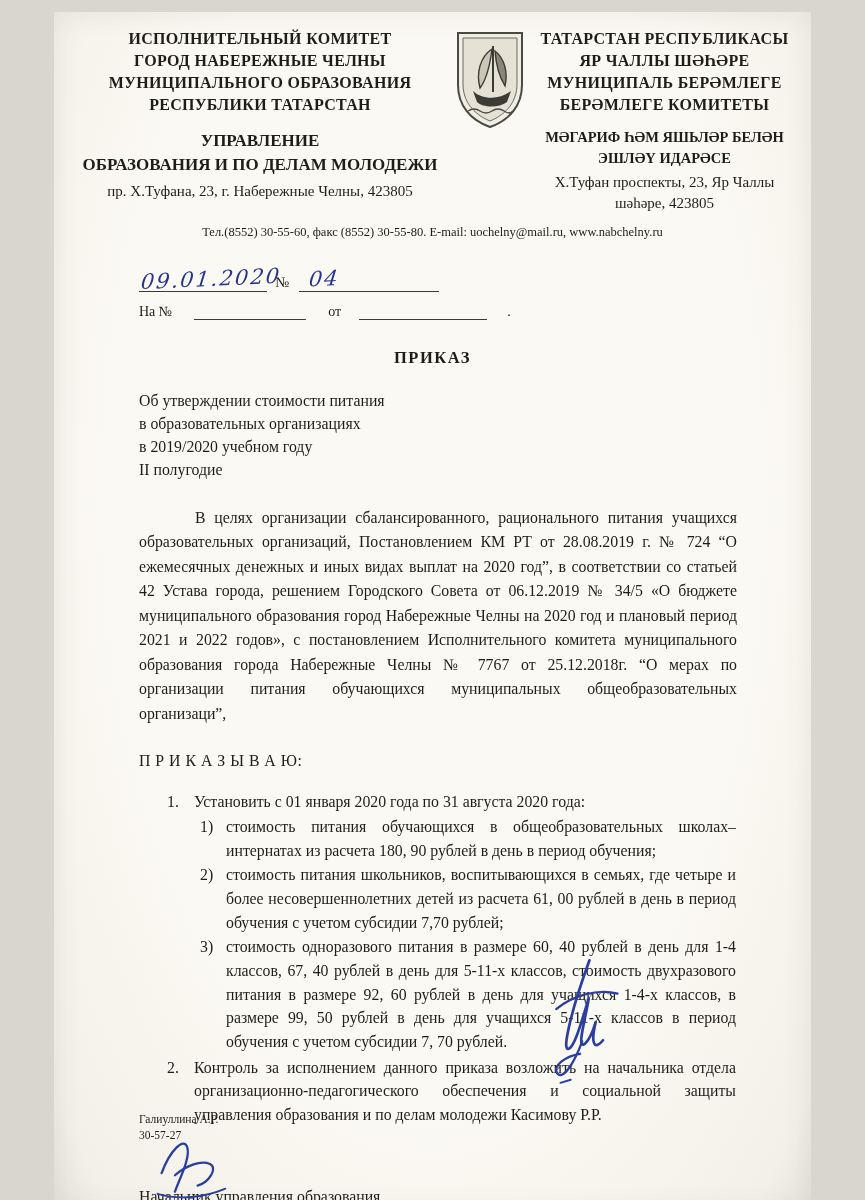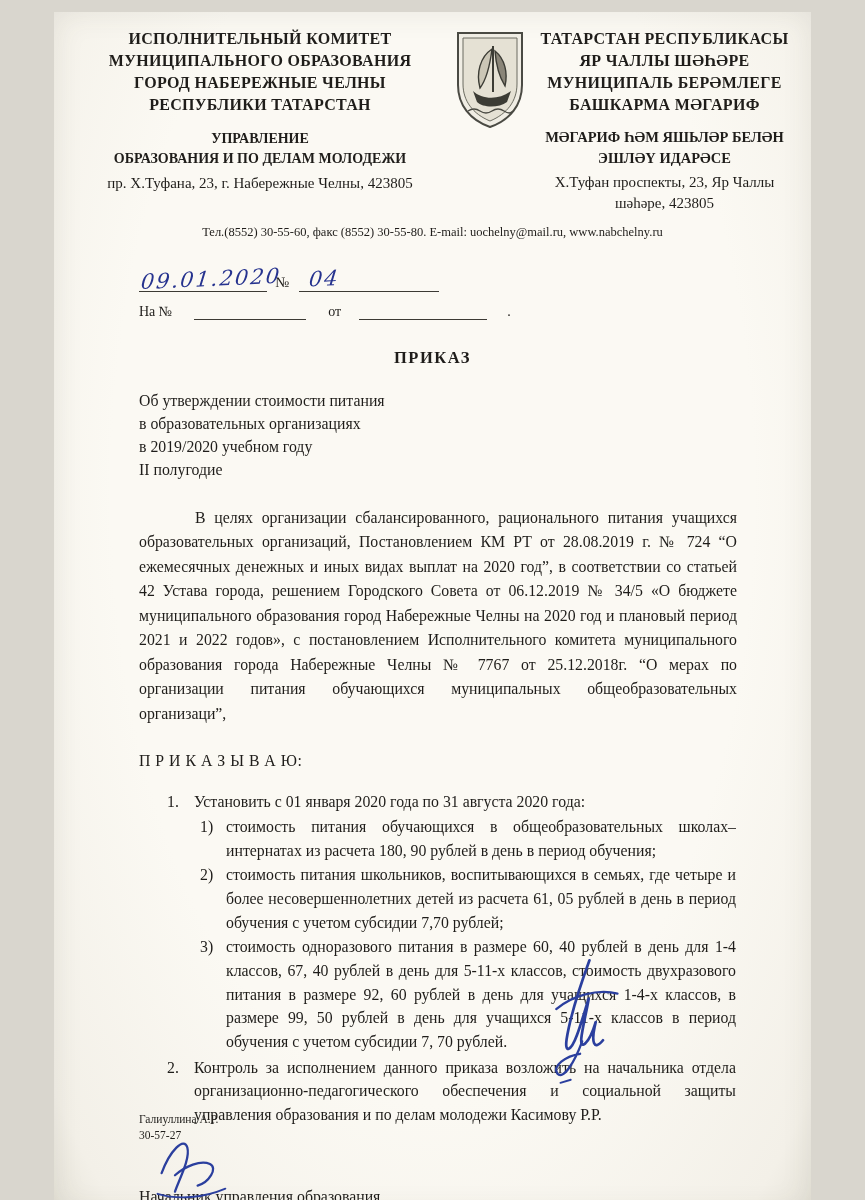--- a/index.html
+++ b/index.html
@@ -30,21 +30,21 @@
   
   .lh {
     display: flex;
     align-items: flex-start;
     padding: 16px 16px 0 20px;
   }
   .lh-col { text-align: center; line-height: 1.38; }
   .lh-left  { width: 372px; }
   .lh-right { flex: 1; }
   .lh-org { font-weight: bold; font-size: 16px; letter-spacing: 0.3px; }
-  .lh-dept { font-weight: bold; font-size: 14px; margin-top: 13px; line-height: 1.4; }
+  .lh-dept { font-weight: bold; font-size: 17px; margin-top: 13px; line-height: 1.4; }
   .lh-dept-r { font-weight: bold; font-size: 14.5px; margin-top: 11px; line-height: 1.4; }
   .lh-addr { font-size: 15px; margin-top: 4px; }
   .crest-box {
     width: 88px;
     display: flex;
     justify-content: center;
     padding-top: 2px;
   }
   .contact-line {
     text-align: center;
@@ -147,22 +147,22 @@
 </style>
 </head>
 <body>
 
 <div class="page">
 
   <div class="lh">
     <div class="lh-col lh-left">
       <div class="lh-org">
         <div>ИСПОЛНИТЕЛЬНЫЙ КОМИТЕТ</div>
+        <div>ГОРОД НАБЕРЕЖНЫЕ ЧЕЛНЫ</div>
         <div>МУНИЦИПАЛЬНОГО ОБРАЗОВАНИЯ</div>
-        <div>ГОРОД НАБЕРЕЖНЫЕ ЧЕЛНЫ</div>
         <div>РЕСПУБЛИКИ ТАТАРСТАН</div>
       </div>
       <div class="lh-dept">
         <div>УПРАВЛЕНИЕ</div>
         <div>ОБРАЗОВАНИЯ И ПО ДЕЛАМ МОЛОДЕЖИ</div>
       </div>
       <div class="lh-addr">пр. Х.Туфана, 23, г. Набережные Челны, 423805</div>
     </div>
 
     <div class="crest-box">
@@ -175,21 +175,21 @@
         <path d="M18 61 C 27 70, 45 70, 56 61 L 52 72 C 44 78, 28 78, 22 72 Z" fill="#3c3c35"></path>
         <path d="M13 81 q 6 -4 12 0 t 12 0 t 12 0 t 9 0" stroke="#4a4a43" fill="none" stroke-width="1.5"></path>
       </svg>
     </div>
 
     <div class="lh-col lh-right">
       <div class="lh-org">
         <div>ТАТАРСТАН РЕСПУБЛИКАСЫ</div>
         <div>ЯР ЧАЛЛЫ ШӘҺӘРЕ</div>
         <div>МУНИЦИПАЛЬ БЕРӘМЛЕГЕ</div>
-        <div>БАШКАРМА МӘГАРИФ</div>
+        <div>БЕРӘМЛЕГЕ КОМИТЕТЫ</div>
       </div>
       <div class="lh-dept-r">
         <div>МӘГАРИФ ҺӘМ ЯШЬЛӘР БЕЛӘН</div>
         <div>ЭШЛӘҮ ИДАРӘСЕ</div>
       </div>
       <div class="lh-addr">Х.Туфан  проспекты, 23, Яр Чаллы шәһәре, 423805</div>
     </div>
   </div>
 
   <div class="contact-line">Тел.(8552) 30-55-60, факс (8552) 30-55-80. E-mail: uochelny@mail.ru, www.nabchelny.ru</div>
@@ -226,21 +226,21 @@
     <div class="o-item">
       <span class="o-marker">1.</span>
       <span class="o-text">Установить с 01 января 2020 года по 31 августа 2020 года:</span>
     </div>
     <div class="o-sub">
       <span class="s-marker">1)</span>
       <span class="o-text">стоимость питания обучающихся в общеобразовательных школах– интернатах из расчета 180, 90 рублей в день в период обучения;</span>
     </div>
     <div class="o-sub">
       <span class="s-marker">2)</span>
-      <span class="o-text">стоимость питания школьников, воспитывающихся в семьях, где четыре и более несовершеннолетних детей из расчета 61, 05 рублей в день в период обучения с учетом субсидии 7,70 рублей;</span>
+      <span class="o-text">стоимость питания школьников, воспитывающихся в семьях, где четыре и более несовершеннолетних детей из расчета 61, 00 рублей в день в период обучения с учетом субсидии 7,70 рублей;</span>
     </div>
     <div class="o-sub">
       <span class="s-marker">3)</span>
       <span class="o-text">стоимость одноразового питания в размере 60, 40 рублей в день для 1-4 классов, 67, 40 рублей в день для 5-11-х классов, стоимость двухразового питания в размере 92, 60 рублей в день для учащихся 1-4-х классов, в размере 99, 50 рублей в день для учащихся 5-11-х классов в период обучения с учетом субсидии 7, 70 рублей.</span>
     </div>
     <div class="o-item">
       <span class="o-marker">2.</span>
       <span class="o-text">Контроль за исполнением данного приказа возложить на начальника отдела организационно-педагогического обеспечения и социальной защиты управления образования и по делам молодежи Касимову Р.Р.</span>
     </div>
   </div>

